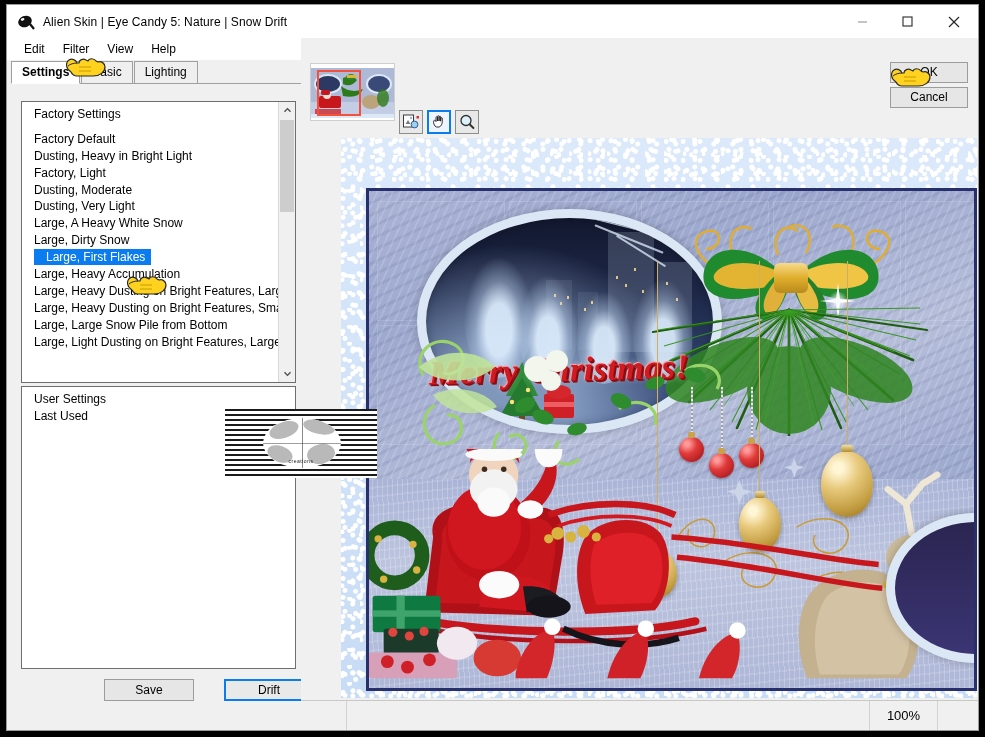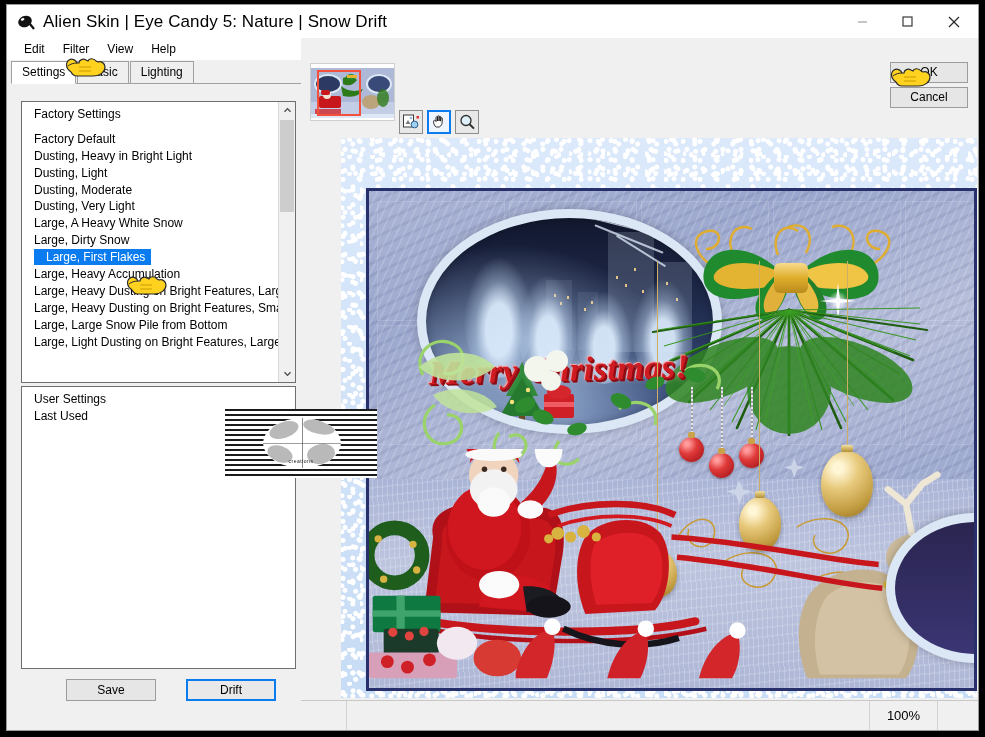--- a/index.html
+++ b/index.html
@@ -23,21 +23,21 @@
   #titlebar {
     position: absolute; left:0; top:0; width: 100%; height: 33px;
     background: #ffffff;
     display: flex; align-items: center;
   }
   #titlebar .app-icon {
     width: 22px; height: 22px; margin-left: 8px; margin-right: 6px;
     display: flex; align-items: center; justify-content: center;
   }
   #titlebar .title-text {
-    font-size: 17px; color: #000; letter-spacing: .1px;
+    font-size: 12px; color: #000; letter-spacing: .1px;
     white-space: nowrap;
   }
   #win-controls { position: absolute; right: 0; top: 0; height: 33px; display: flex; }
   #win-controls .wbtn {
     width: 45px; height: 33px; display:flex; align-items:center; justify-content:center;
     font-size: 12px; color: #3c3c3c; background: transparent;
   }
   #win-controls .wbtn.close { width: 48px; }
 
   
@@ -62,21 +62,21 @@
     padding: 3px 10px 4px 10px;
     border: 1px solid #a0a0a0;
     background: #efefef;
     margin-right: 1px;
     position: relative; top: 1px;
     line-height: 14px;
   }
   #tabstrip .tab.active {
     background: #ffffff;
     border-bottom: 1px solid #ffffff;
-    font-weight: 400;
+    font-weight: 700;
   }
 
   
   #leftpanel {
     position: absolute; left: 4px; top: 79px; width: 290px; height: 619px;
     background: #f0f0f0;
   }
   .listbox {
     position: absolute;
     background: #ffffff;
@@ -171,21 +171,21 @@
     letter-spacing: .5px;
   }
 
   
   #leftbuttons { position: absolute; left: 0; top: 595px; width: 290px; height: 24px; }
   .btn {
     position: absolute;
     font-size: 12px; color: #000;
     background: #e6e6e6;
     border: 1px solid #9c9c9c;
-    height: 22px; line-height: 20px; text-align: center;
+    height: 22px; line-height: 20px; text-align: center; margin-left: 38px;
   }
   #btn-save   { left: 55px;  width: 90px; }
   #btn-manage { left: 175px; width: 90px; border: 2px solid #0a7cf0; background: #e9e9e9; line-height: 18px; }
 
   
   #rightregion {
     position: absolute; left: 294px; top: 33px; right: 0; bottom: 0;
     background: #f0f0f0;
   }
 
@@ -409,21 +409,21 @@
   </div>
 
   <div id="leftpanel">
 
     <div class="listbox" id="factory-list">
       <div class="listinner">
         <div class="list-item">Factory Settings</div>
         <div class="list-item" style="height:8px"></div>
         <div class="list-item">Factory Default</div>
         <div class="list-item">Dusting, Heavy in Bright Light</div>
-        <div class="list-item">Dusting, Light</div>
+        <div class="list-item">Factory, Light</div>
         <div class="list-item">Dusting, Moderate</div>
         <div class="list-item">Dusting, Very Light</div>
         <div class="list-item">Large, A Heavy White Snow</div>
         <div class="list-item">Large, Dirty Snow</div>
         <div class="list-item selwrap"><span class="list-item selected">Large, First Flakes</span></div>
         <div class="list-item">Large, Heavy Accumulation</div>
         <div class="list-item">Large, Heavy Dusting on Bright Features, Large Drift</div>
         <div class="list-item">Large, Heavy Dusting on Bright Features, Small Drift</div>
         <div class="list-item">Large, Large Snow Pile from Bottom</div>
         <div class="list-item">Large, Light Dusting on Bright Features, Large Drift</div>

